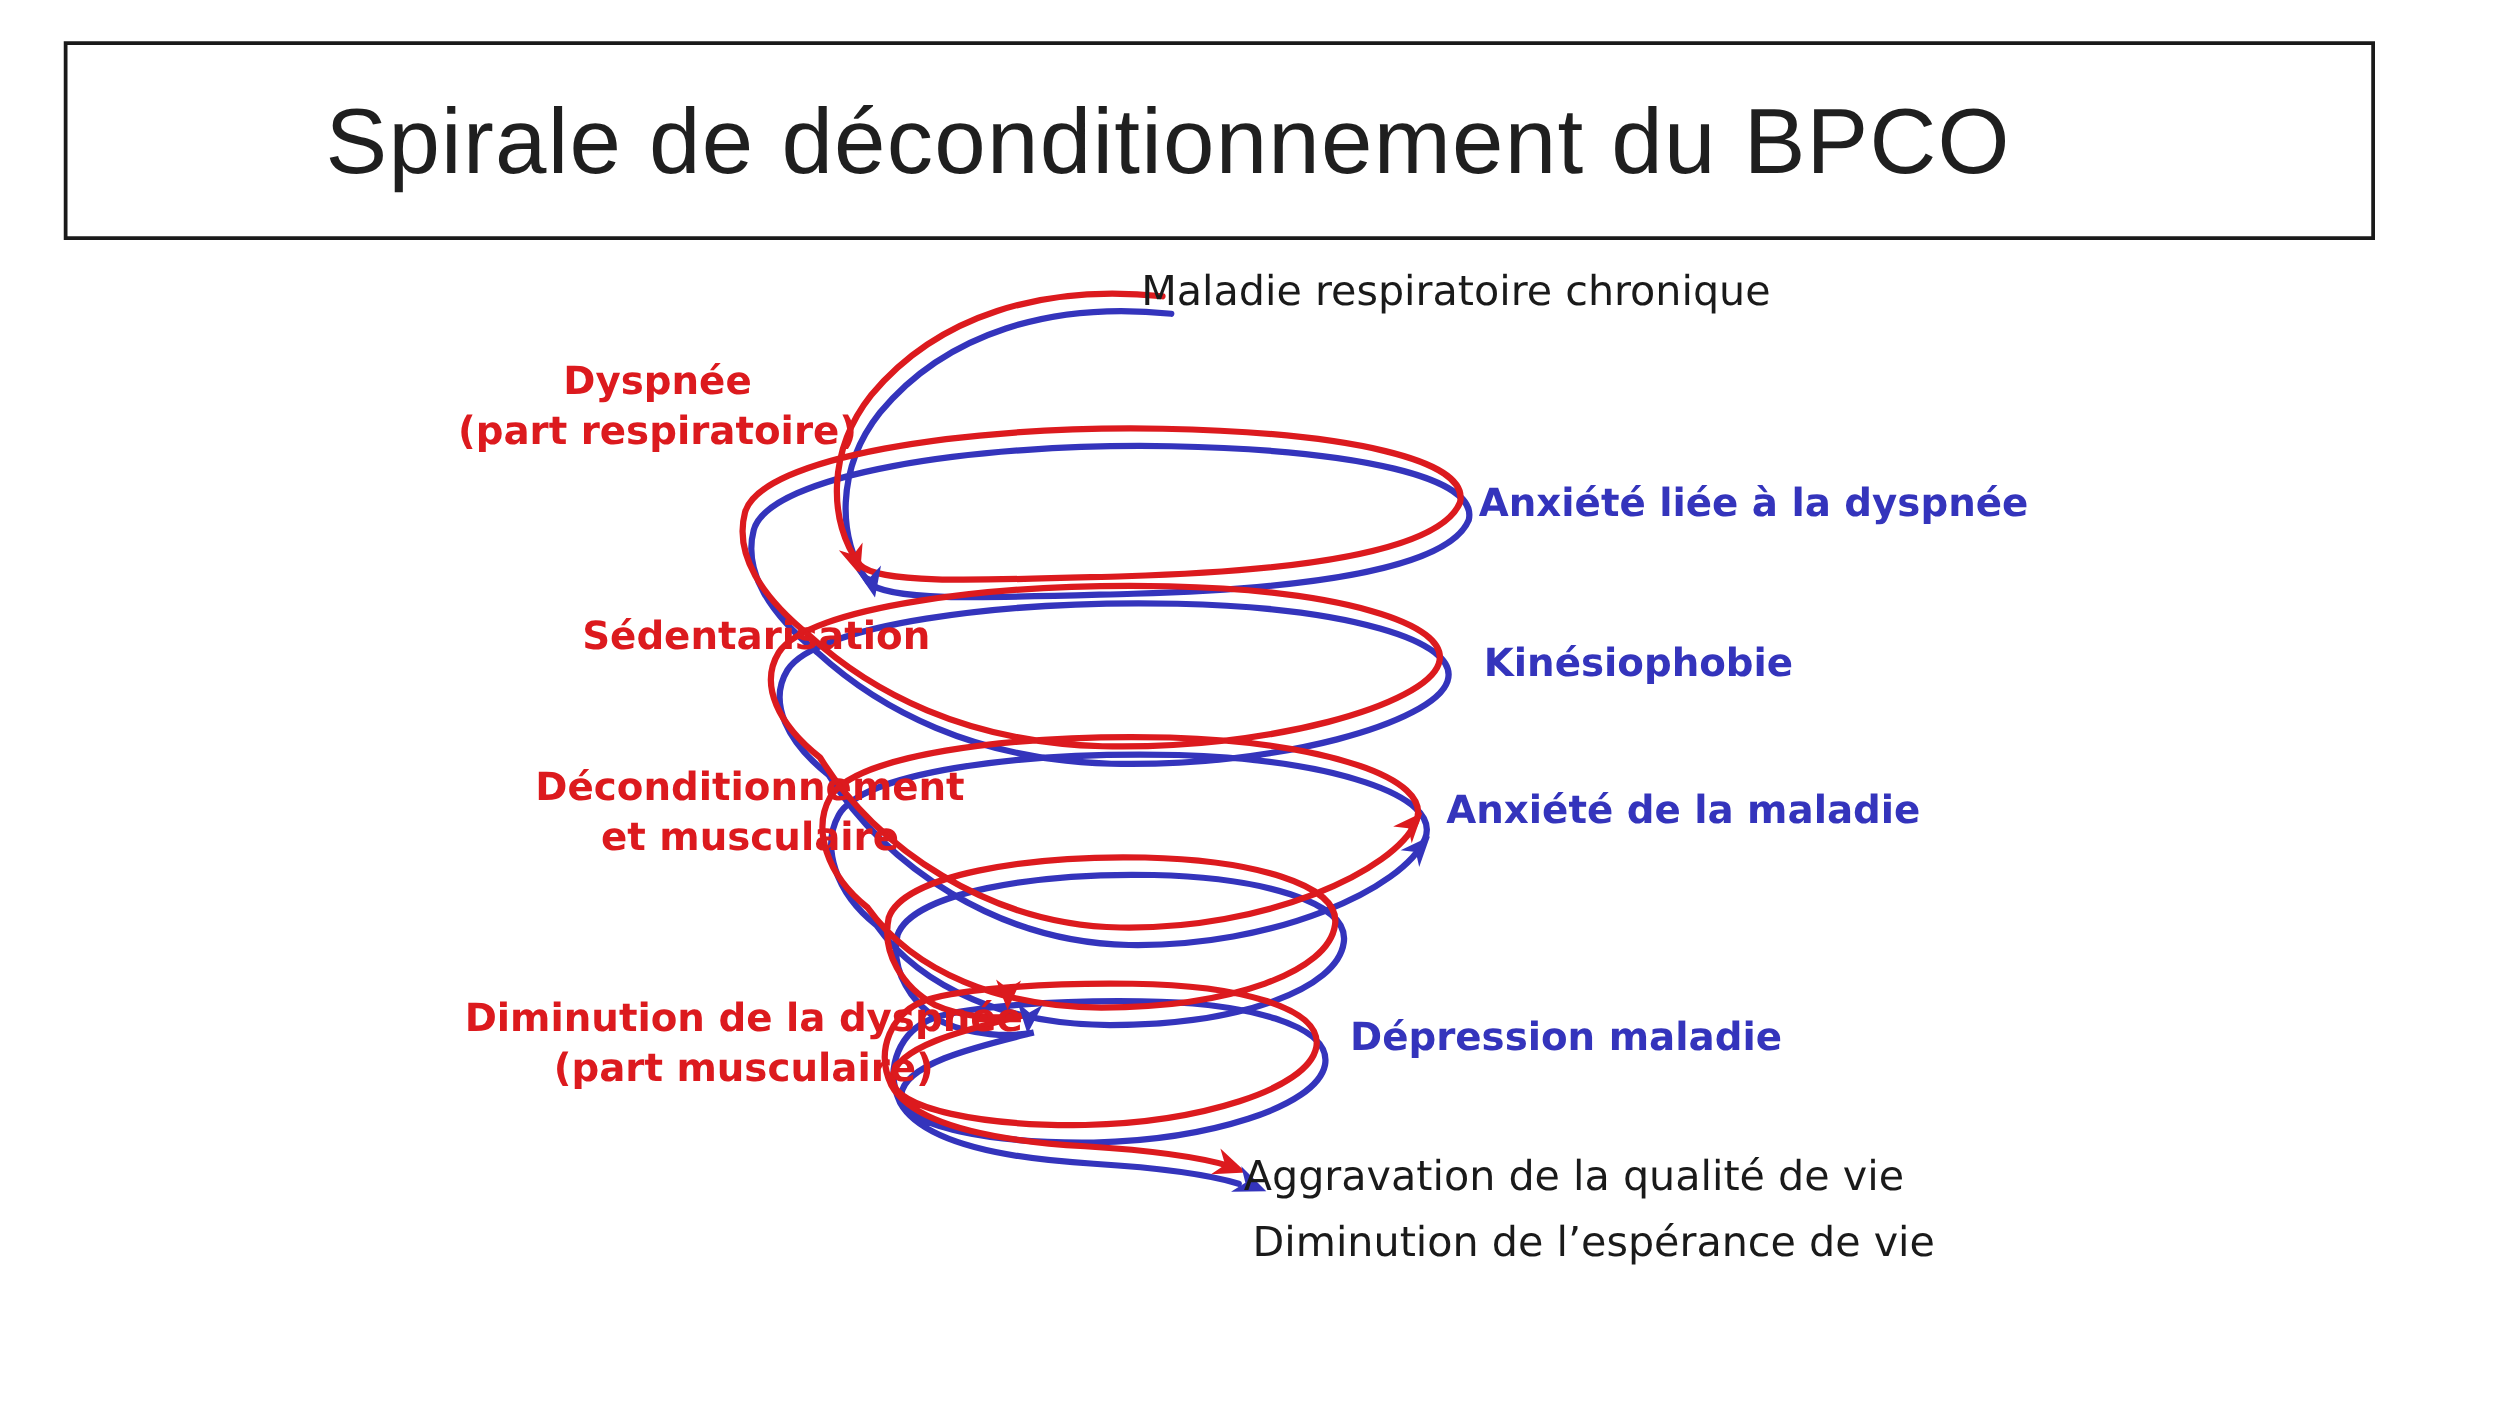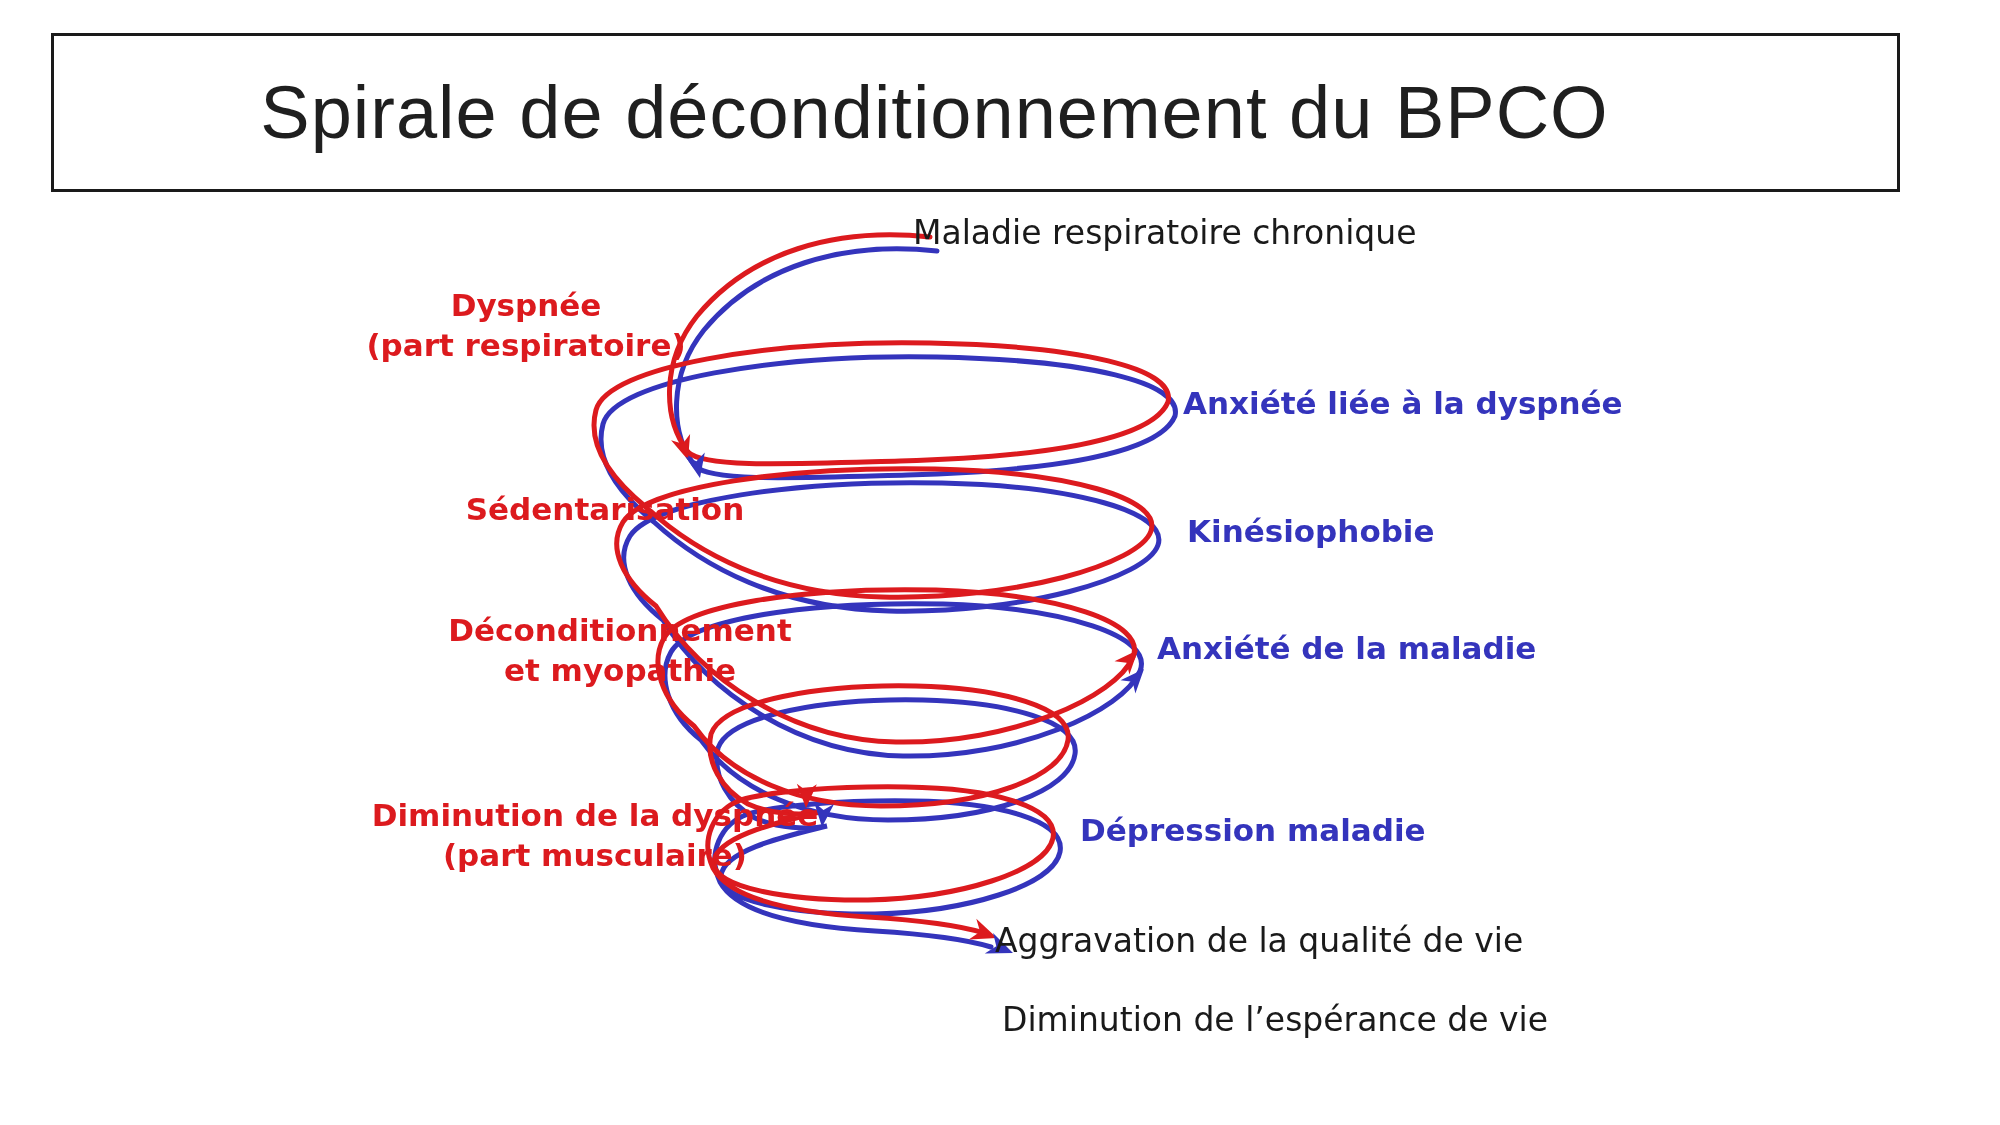--- a/index.html
+++ b/index.html
@@ -122,30 +122,30 @@
 
   <div class="lbl black" style="left:913px;top:212px;">Maladie respiratoire chronique</div>
 
   <div class="lbl red" style="left:526px;top:286px;">
     <div>Dyspnée</div>
     <div>(part respiratoire)</div>
   </div>
   <div class="lbl red" style="left:585px;top:490px;margin-left:20px;">
     <div>Sédentarisation</div>
   </div>
-  <div class="lbl red" style="left:620px;top:611px;">
+  <div class="lbl red" style="left:600px;top:611px;">
     <div>Déconditionnement</div>
-    <div>et myopathie</div>
+    <div>et musculaire</div>
   </div>
   <div class="lbl red" style="left:595px;top:796px;">
     <div>Diminution de la dyspnée</div>
     <div>(part musculaire)</div>
   </div>
 
   <div class="lbl blue" style="left:1183px;top:384px;">Anxiété liée à la dyspnée</div>
   <div class="lbl blue" style="left:1187px;top:512px;">Kinésiophobie</div>
   <div class="lbl blue" style="left:1157px;top:629px;">Anxiété de la maladie</div>
   <div class="lbl blue" style="left:1080px;top:811px;">Dépression maladie</div>
 
   <div class="lbl black" style="left:995px;top:920px;">Aggravation de la qualité de vie</div>
-  <div class="lbl black" style="left:1002px;top:973px;margin-top:26px;">Diminution de l’espérance de vie</div>
+  <div class="lbl black" style="left:1002px;top:973px;">Diminution de l’espérance de vie</div>
 
 </div>
 
 </body></html>

